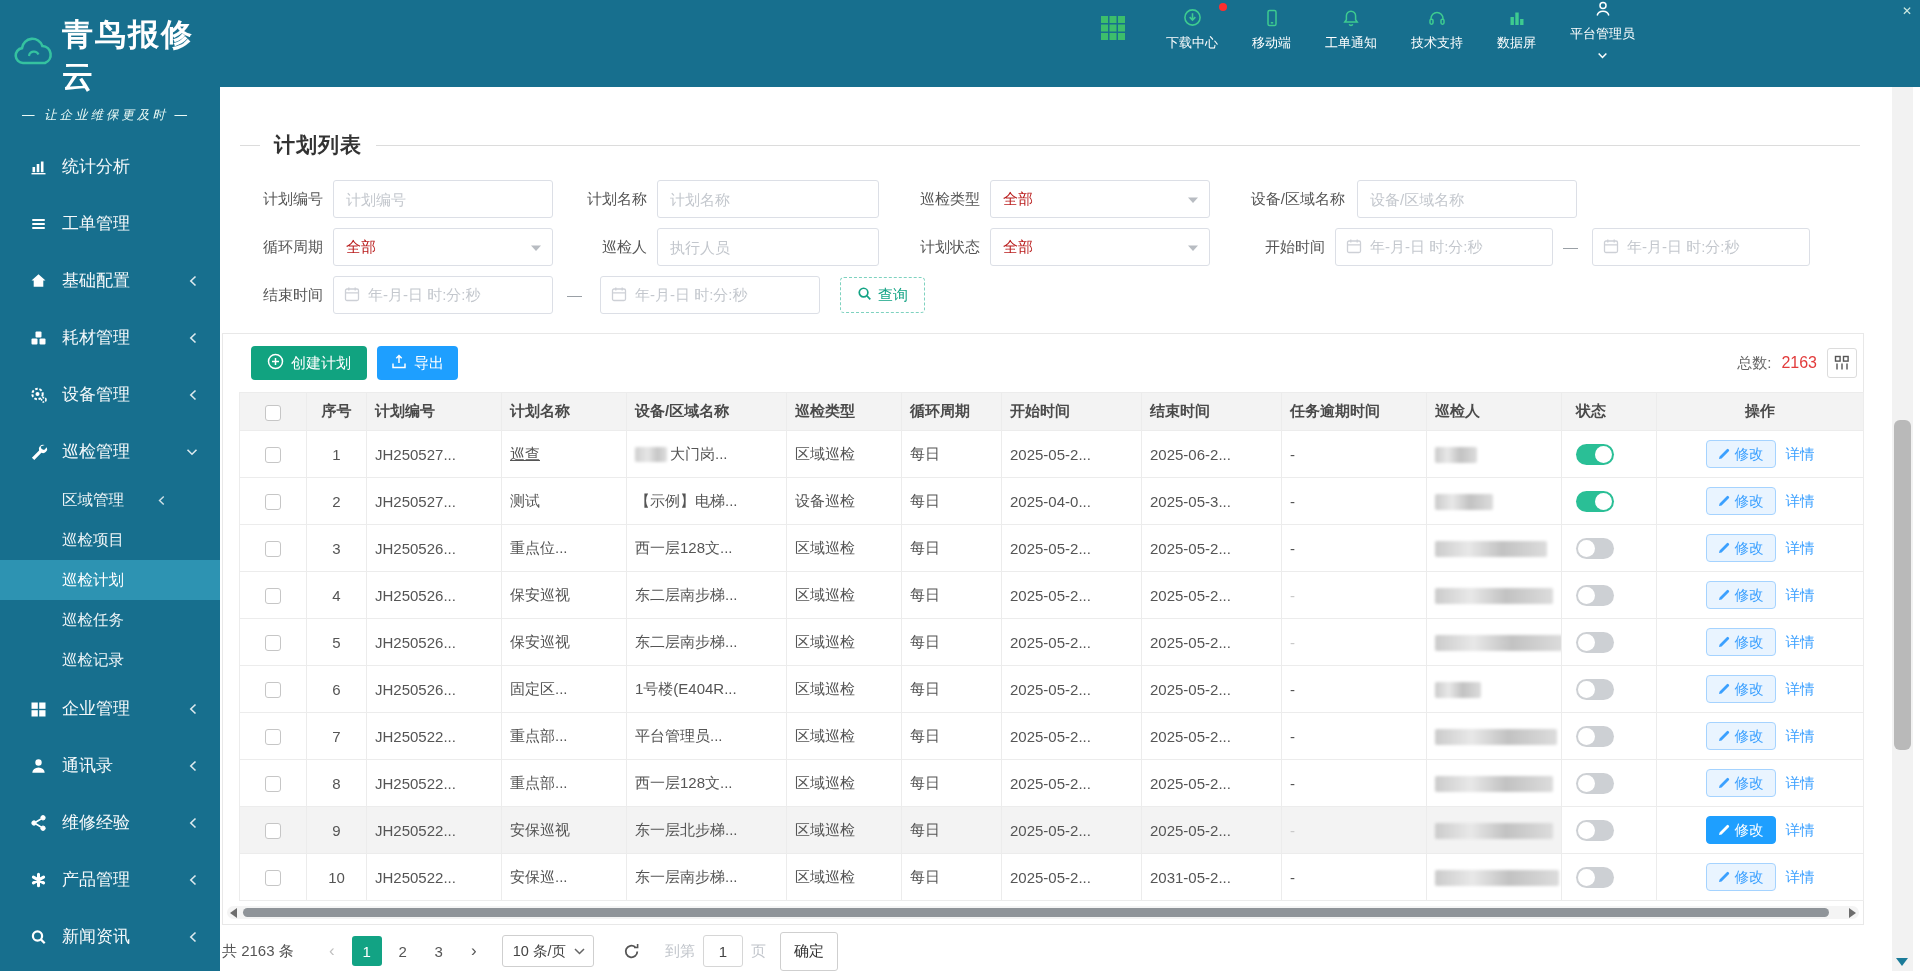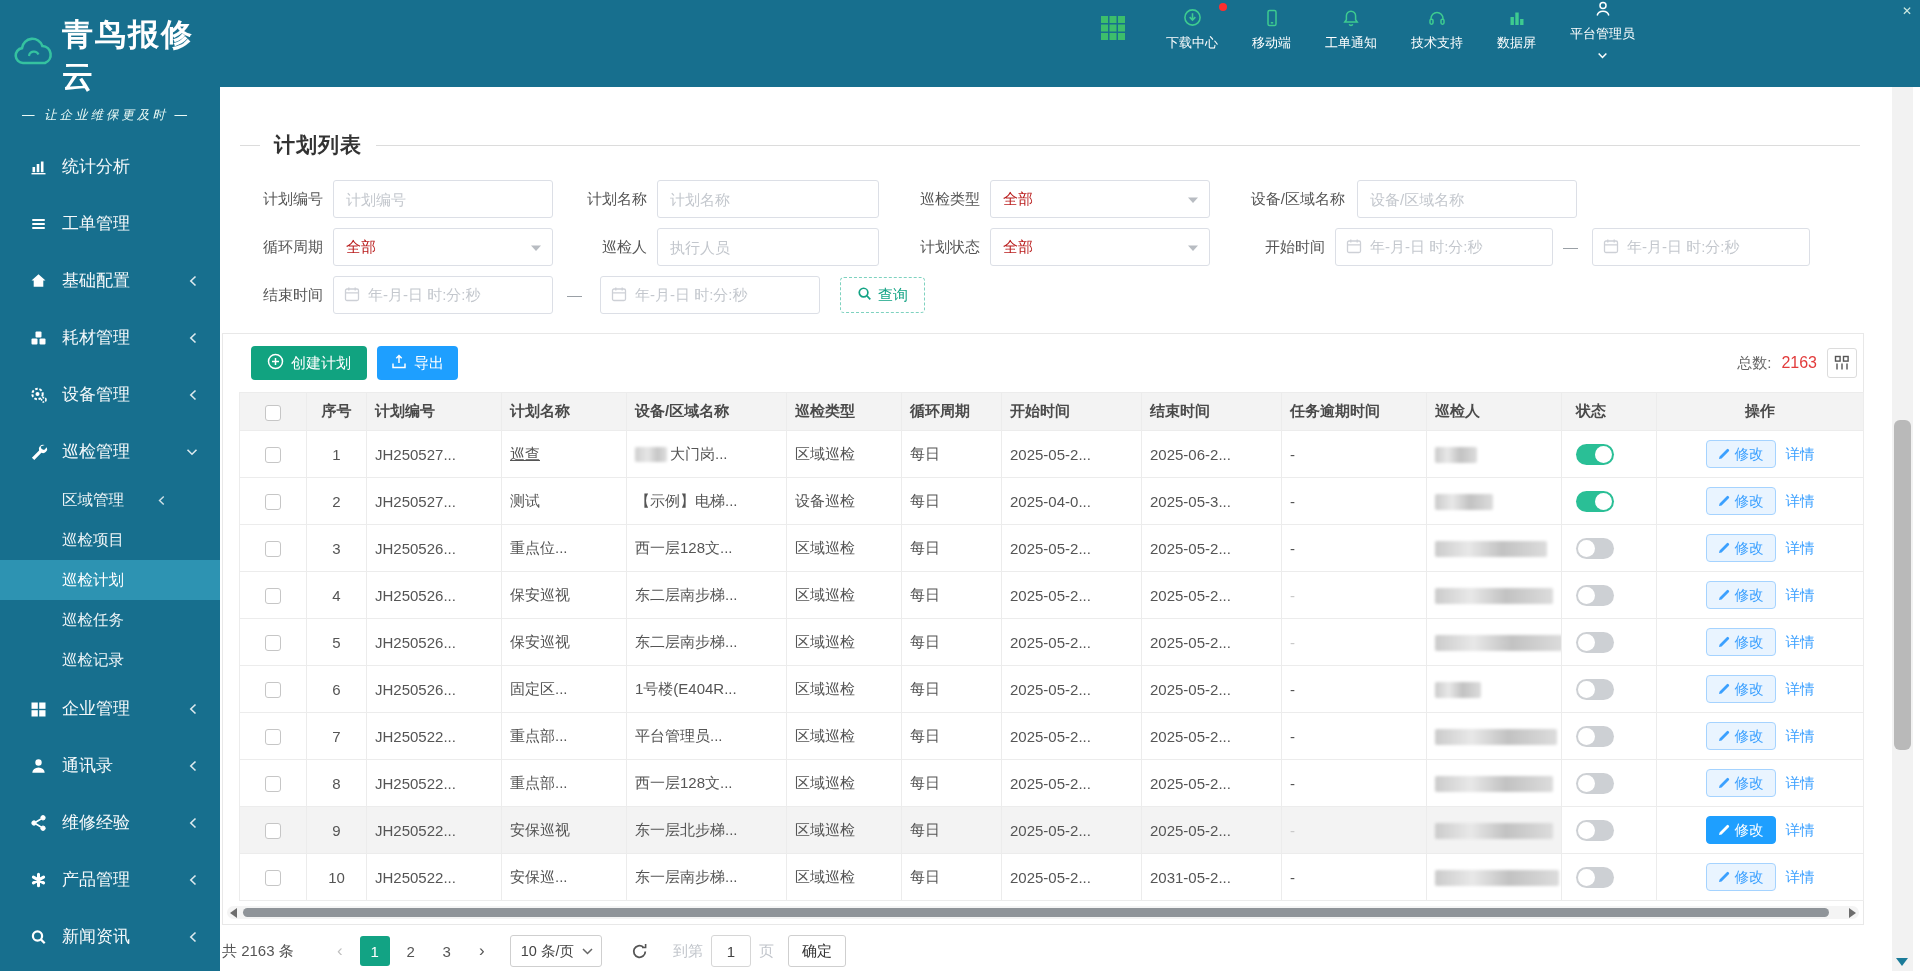--- a/index.html
+++ b/index.html
@@ -89,30 +89,30 @@
   .link-detail { color:#3BA0FF; font-size:14.5px; text-decoration:none; cursor:pointer; }
 
   
   .hscroll { position:absolute; left:4px; right:4px; top:572px; height:13px; background:#f4f4f4; border-radius:7px; }
   .hs-left { position:absolute; left:3px; top:2px; width:0; height:0; border-top:5px solid transparent; border-bottom:5px solid transparent; border-right:7px solid #6d6d6d; }
   .hs-right { position:absolute; right:3px; top:2px; width:0; height:0; border-top:5px solid transparent; border-bottom:5px solid transparent; border-left:7px solid #6d6d6d; }
   .hs-thumb { position:absolute; left:16px; right:30px; top:2px; height:9px; background:#8f9499; border-radius:5px; cursor:pointer; }
 
   
   .pagination { position:absolute; left:2px; top:848px; height:32px; display:flex; align-items:center; gap:6px; }
-  .pg-total { color:#555; font-size:15px; margin-right:26px; }
+  .pg-total { color:#555; font-size:15px; margin-right:18px; }
   .pg-arrow { width:28px; height:30px; display:flex; align-items:center; justify-content:center; font-size:17px; color:#555; cursor:pointer; }
   .pg-arrow.disabled { color:#c0c0c0; }
   .pg-num { min-width:30px; height:30px; display:flex; align-items:center; justify-content:center; font-size:15px; color:#555; border-radius:3px; cursor:pointer; padding:0 6px; }
   .pg-num.active { background:#12A384; color:#fff; }
   .pg-size { height:32px; border:1px solid #cfcfcf; border-radius:3px; background:#fff; display:flex; align-items:center; gap:8px; padding:0 8px 0 10px; font-size:14.5px; color:#444; margin-left:8px; cursor:pointer; }
   .pg-refresh { margin-left:22px; display:flex; cursor:pointer; }
   .pg-goto { display:flex; align-items:center; gap:8px; margin-left:18px; font-size:15px; color:#c2c6cc; }
   .pg-goto input { width:40px; height:32px; border:1px solid #d6d6d6; border-radius:3px; text-align:center; font-size:15px; color:#444; outline:none; font-family:inherit; }
-  .pg-ok { height:32px; padding:0 13px; background:#fff; border:1px solid #cfcfcf; border-radius:3px; font-size:15px; color:#333; cursor:pointer; margin-left:6px; font-family:inherit; }
+  .pg-ok { height:39px; padding:0 13px; background:#fff; border:1px solid #cfcfcf; border-radius:3px; font-size:15px; color:#333; cursor:pointer; margin-left:6px; font-family:inherit; }
 
   
   .vscroll { position:absolute; left:1892px; top:87px; width:21px; height:884px; background:#f2f2f2; z-index:3; }
   .vs-thumb { position:absolute; left:2px; top:333px; width:17px; height:330px; background:#b9b9b9; border-radius:6px; cursor:pointer; }
   .vs-down { position:absolute; left:4px; bottom:5px; width:0; height:0; border-left:6px solid transparent; border-right:6px solid transparent; border-top:8px solid #1b7b99; }
 </style>
 </head>
 <body>
 
 <div class="header">

